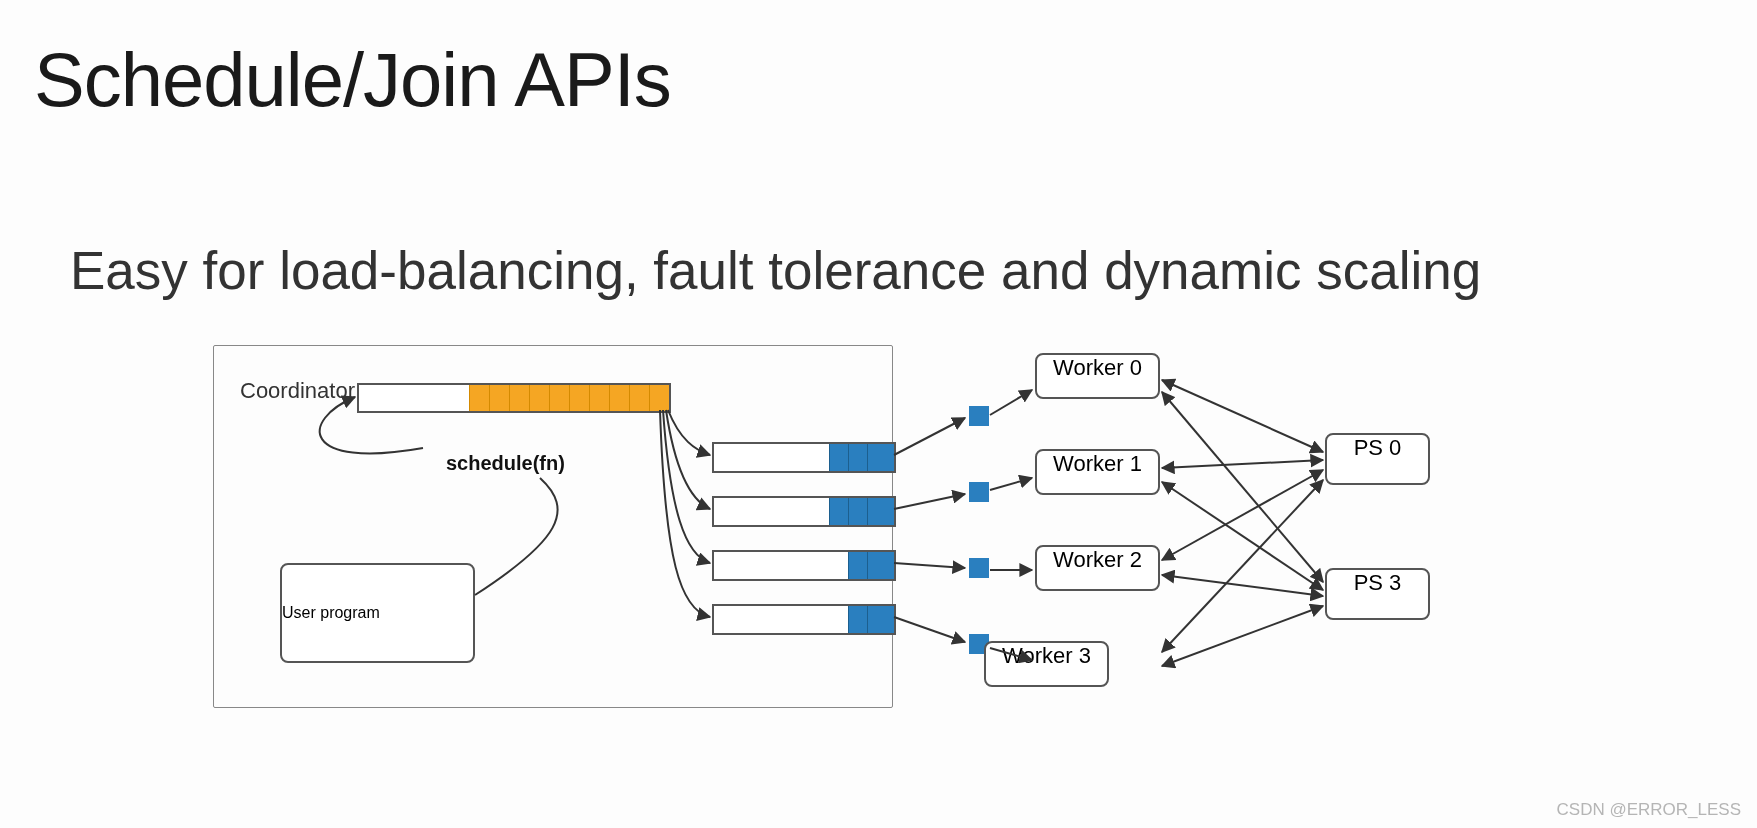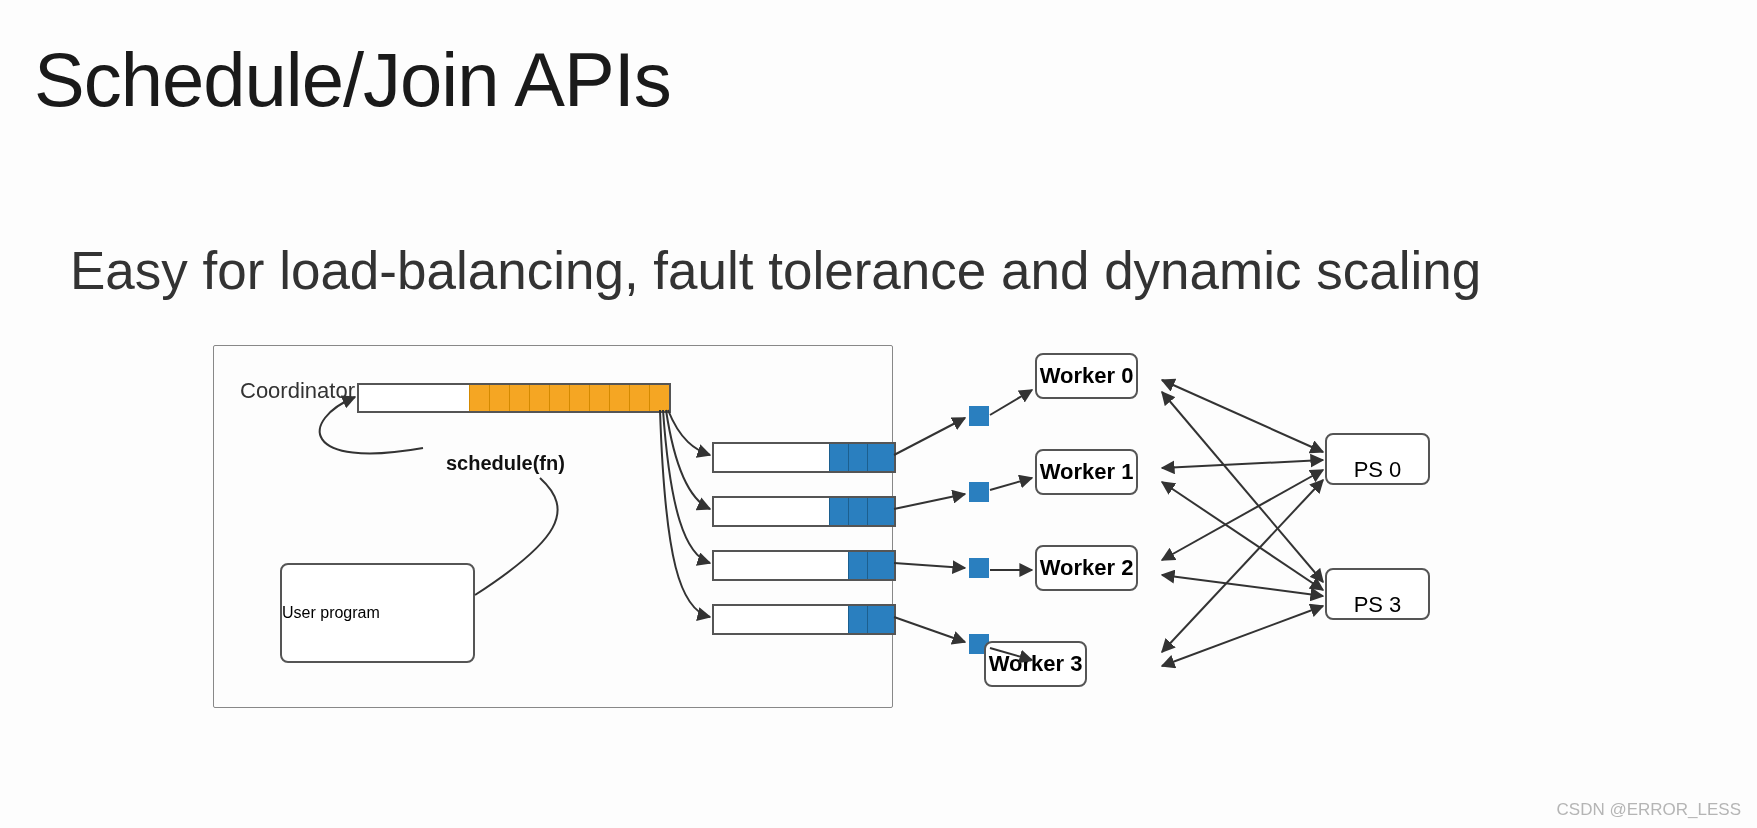--- a/index.html
+++ b/index.html
@@ -116,33 +116,32 @@
   .wq1 { left: 712px; top: 496px; }
   .wq2 { left: 712px; top: 550px; }
   .wq3 { left: 712px; top: 604px; }
   .blue-sq {
     position: absolute;
     width: 20px;
     height: 20px;
     background: #2a7fbf;
   }
   .worker-box {
-    width: 103px;
+    width: 125px;
     height: 46px;
     display: flex;
-    align-items: center;
+    align-items: flex-start;
     justify-content: center;
     font-size: 22px;
-    font-weight: bold;
   }
   .ps-box {
     width: 105px;
     height: 52px;
     display: flex;
-    align-items: flex-end;
+    align-items: flex-start;
     justify-content: center;
     font-size: 22px;
   }
   .watermark {
     position: absolute;
     right: 16px;
     bottom: 8px;
     font-size: 17px;
     color: #b5b5b5;
   }

